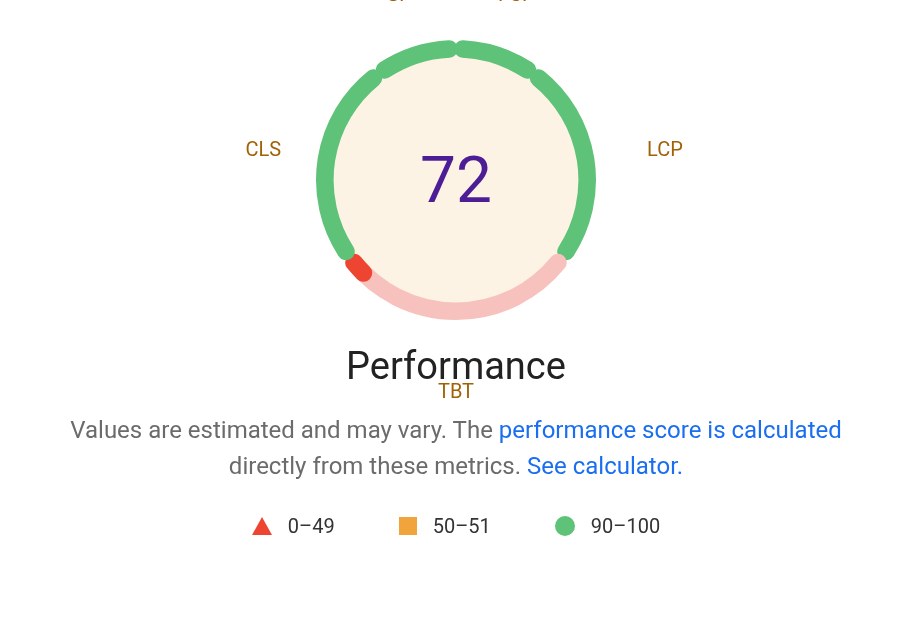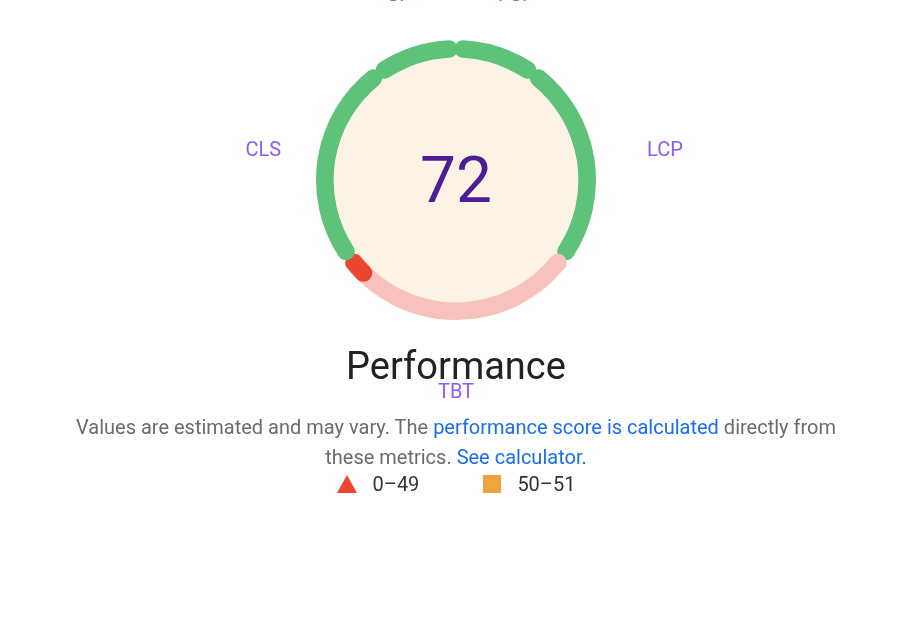--- a/index.html
+++ b/index.html
@@ -24,21 +24,21 @@
     height: 320px;
     margin-top: 20px;
   }
   .gauge-wrap svg {
     position: absolute;
     inset: 0;
   }
   .metric-label {
     position: absolute;
     font-size: 20px;
-    color: #8b5cf6;
+    color: #a16207;
     transform: translate(-50%, -50%);
     white-space: nowrap;
   }
   .score {
     position: absolute;
     inset: 0;
     display: flex;
     align-items: center;
     justify-content: center;
     font-size: 64px;
@@ -47,31 +47,32 @@
   }
   .title {
     font-size: 38px;
     font-weight: 400;
     color: #222;
     margin-top: 4px;
     text-align: center;
   }
   .desc {
     margin-top: 24px;
-    font-size: 20px;
+    font-size: 24px;
     color: #6b6b6b;
     text-align: center;
     max-width: 780px;
     line-height: 1.5;
   }
   .desc a {
     color: #1a6ef0;
     text-decoration: none;
   }
   .legend {
+    margin-top: 30px;
     display: flex;
     gap: 64px;
     align-items: center;
     font-size: 20px;
     color: #333;
   }
   .legend-item {
     display: flex;
     align-items: center;
     gap: 16px;
@@ -125,14 +126,18 @@
 
   <div class="legend">
     <div class="legend-item">
       <div class="tri"></div>
       <span>0–49</span>
     </div>
     <div class="legend-item">
       <div class="sq"></div>
       <span>50–51</span>
     </div>
+    <div class="legend-item">
+      <div class="circ"></div>
+      <span>90–100</span>
+    </div>
   </div>
 </div>
 
 </body></html>

